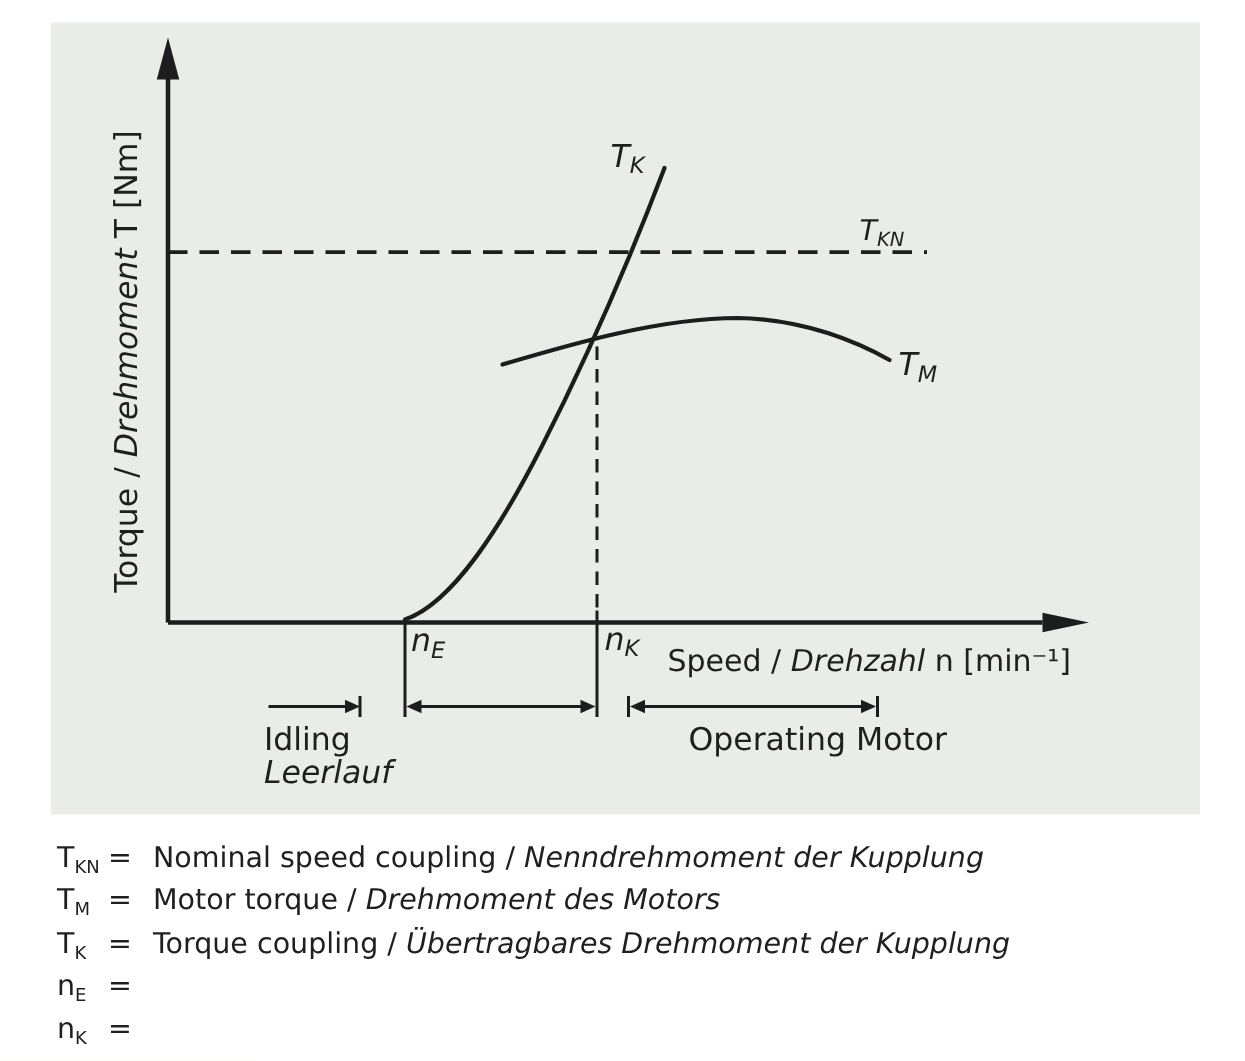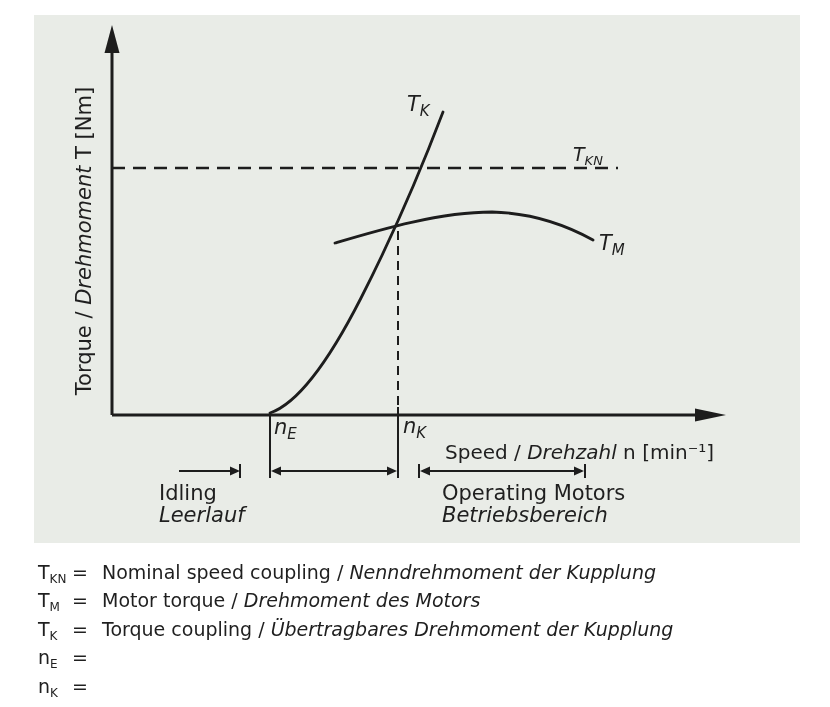--- a/index.html
+++ b/index.html
@@ -8,21 +8,21 @@
   .panel{position:absolute;left:34px;top:15px;width:766px;height:528px;background:#e9ece7;}
   .panel svg{position:absolute;left:0;top:0;}
   .lbl{position:absolute;white-space:pre;line-height:1.1;}
   .curve-lbl{font-style:italic;font-size:21px;}
   .curve-lbl sub{font-size:15px;vertical-align:-0.3em;line-height:0;}
   .tkn-lbl{font-size:19px;}
   .tkn-lbl sub{font-size:13px;}
   .axis-lbl{font-size:20px;}
   .axis-lbl .it{font-style:italic;}
   .y-axis-lbl{left:51px;top:226px;transform:translate(-50%,-50%) rotate(-90deg);font-size:21px;}
-  .range-col{position:absolute;top:468px;font-size:21px;line-height:21px;}
+  .range-col{position:absolute;top:468px;font-size:21px;line-height:21px;margin-left:17px;}
   .range-col .de{font-style:italic;display:block;margin-top:1px;}
   .range-col .en{display:block;}
   .legend{position:absolute;left:38px;top:561px;width:760px;}
   .legend-row{display:flex;align-items:baseline;height:28.4px;font-size:19px;}
   .legend-sym{width:34px;flex:0 0 34px;}
   .legend-sym sub{font-size:12px;vertical-align:-0.35em;line-height:0;}
   .legend-eq{width:30px;flex:0 0 30px;}
   .legend-desc{white-space:pre;}
   .legend-desc .de{font-style:italic;}
 </style>
@@ -64,39 +64,38 @@
         <polygon points="206,456 196,451.5 196,460.5"></polygon>
         <polygon points="237,456 247,451.5 247,460.5"></polygon>
         <polygon points="363,456 353,451.5 353,460.5"></polygon>
         <polygon points="386,456 396,451.5 396,460.5"></polygon>
         <polygon points="550,456 540,451.5 540,460.5"></polygon>
       </g>
     </svg>
 
     <div class="lbl y-axis-lbl axis-lbl"><span>Torque / </span><span class="it">Drehmoment</span><span> T [Nm]</span></div>
 
-    <div class="lbl axis-lbl" style="left:411px;top:426px;"><span>Speed / </span><span class="it">Drehzahl</span><span> n [min⁻¹]</span></div>
+    <div class="lbl axis-lbl" style="left:411px;top:414px;"><span>Speed / </span><span class="it">Drehzahl</span><span> n [min⁻¹]</span></div>
 
     <div class="lbl curve-lbl" style="left:373px;top:78px;"><span>T</span><sub>K</sub></div>
 
     <div class="lbl curve-lbl tkn-lbl" style="left:539px;top:129px;"><span>T</span><sub>KN</sub></div>
 
     <div class="lbl curve-lbl" style="left:565px;top:217px;"><span>T</span><sub>M</sub></div>
 
     <div class="lbl curve-lbl" style="left:240px;top:401px;"><span>n</span><sub>E</sub></div>
 
     <div class="lbl curve-lbl" style="left:369px;top:400px;"><span>n</span><sub>K</sub></div>
 
     <div class="range-col" style="left:125px;">
       <span class="en">Idling</span>
       <span class="de">Leerlauf</span>
     </div>
     <div class="range-col" style="left:408px;">
-      <span class="en">Operating Motors</span>
-      <span class="de">Betriebsbereich</span>
+      <span class="en">Operating Motor</span>
     </div>
   </div>
 
   <div class="legend">
 
     <div class="legend-row">
       <span class="legend-sym"><span>T</span><sub>KN</sub></span>
       <span class="legend-eq">=</span>
       <span class="legend-desc"><span>Nominal speed coupling</span><span> / </span><span class="de">Nenndrehmoment der Kupplung</span></span>
     </div>

